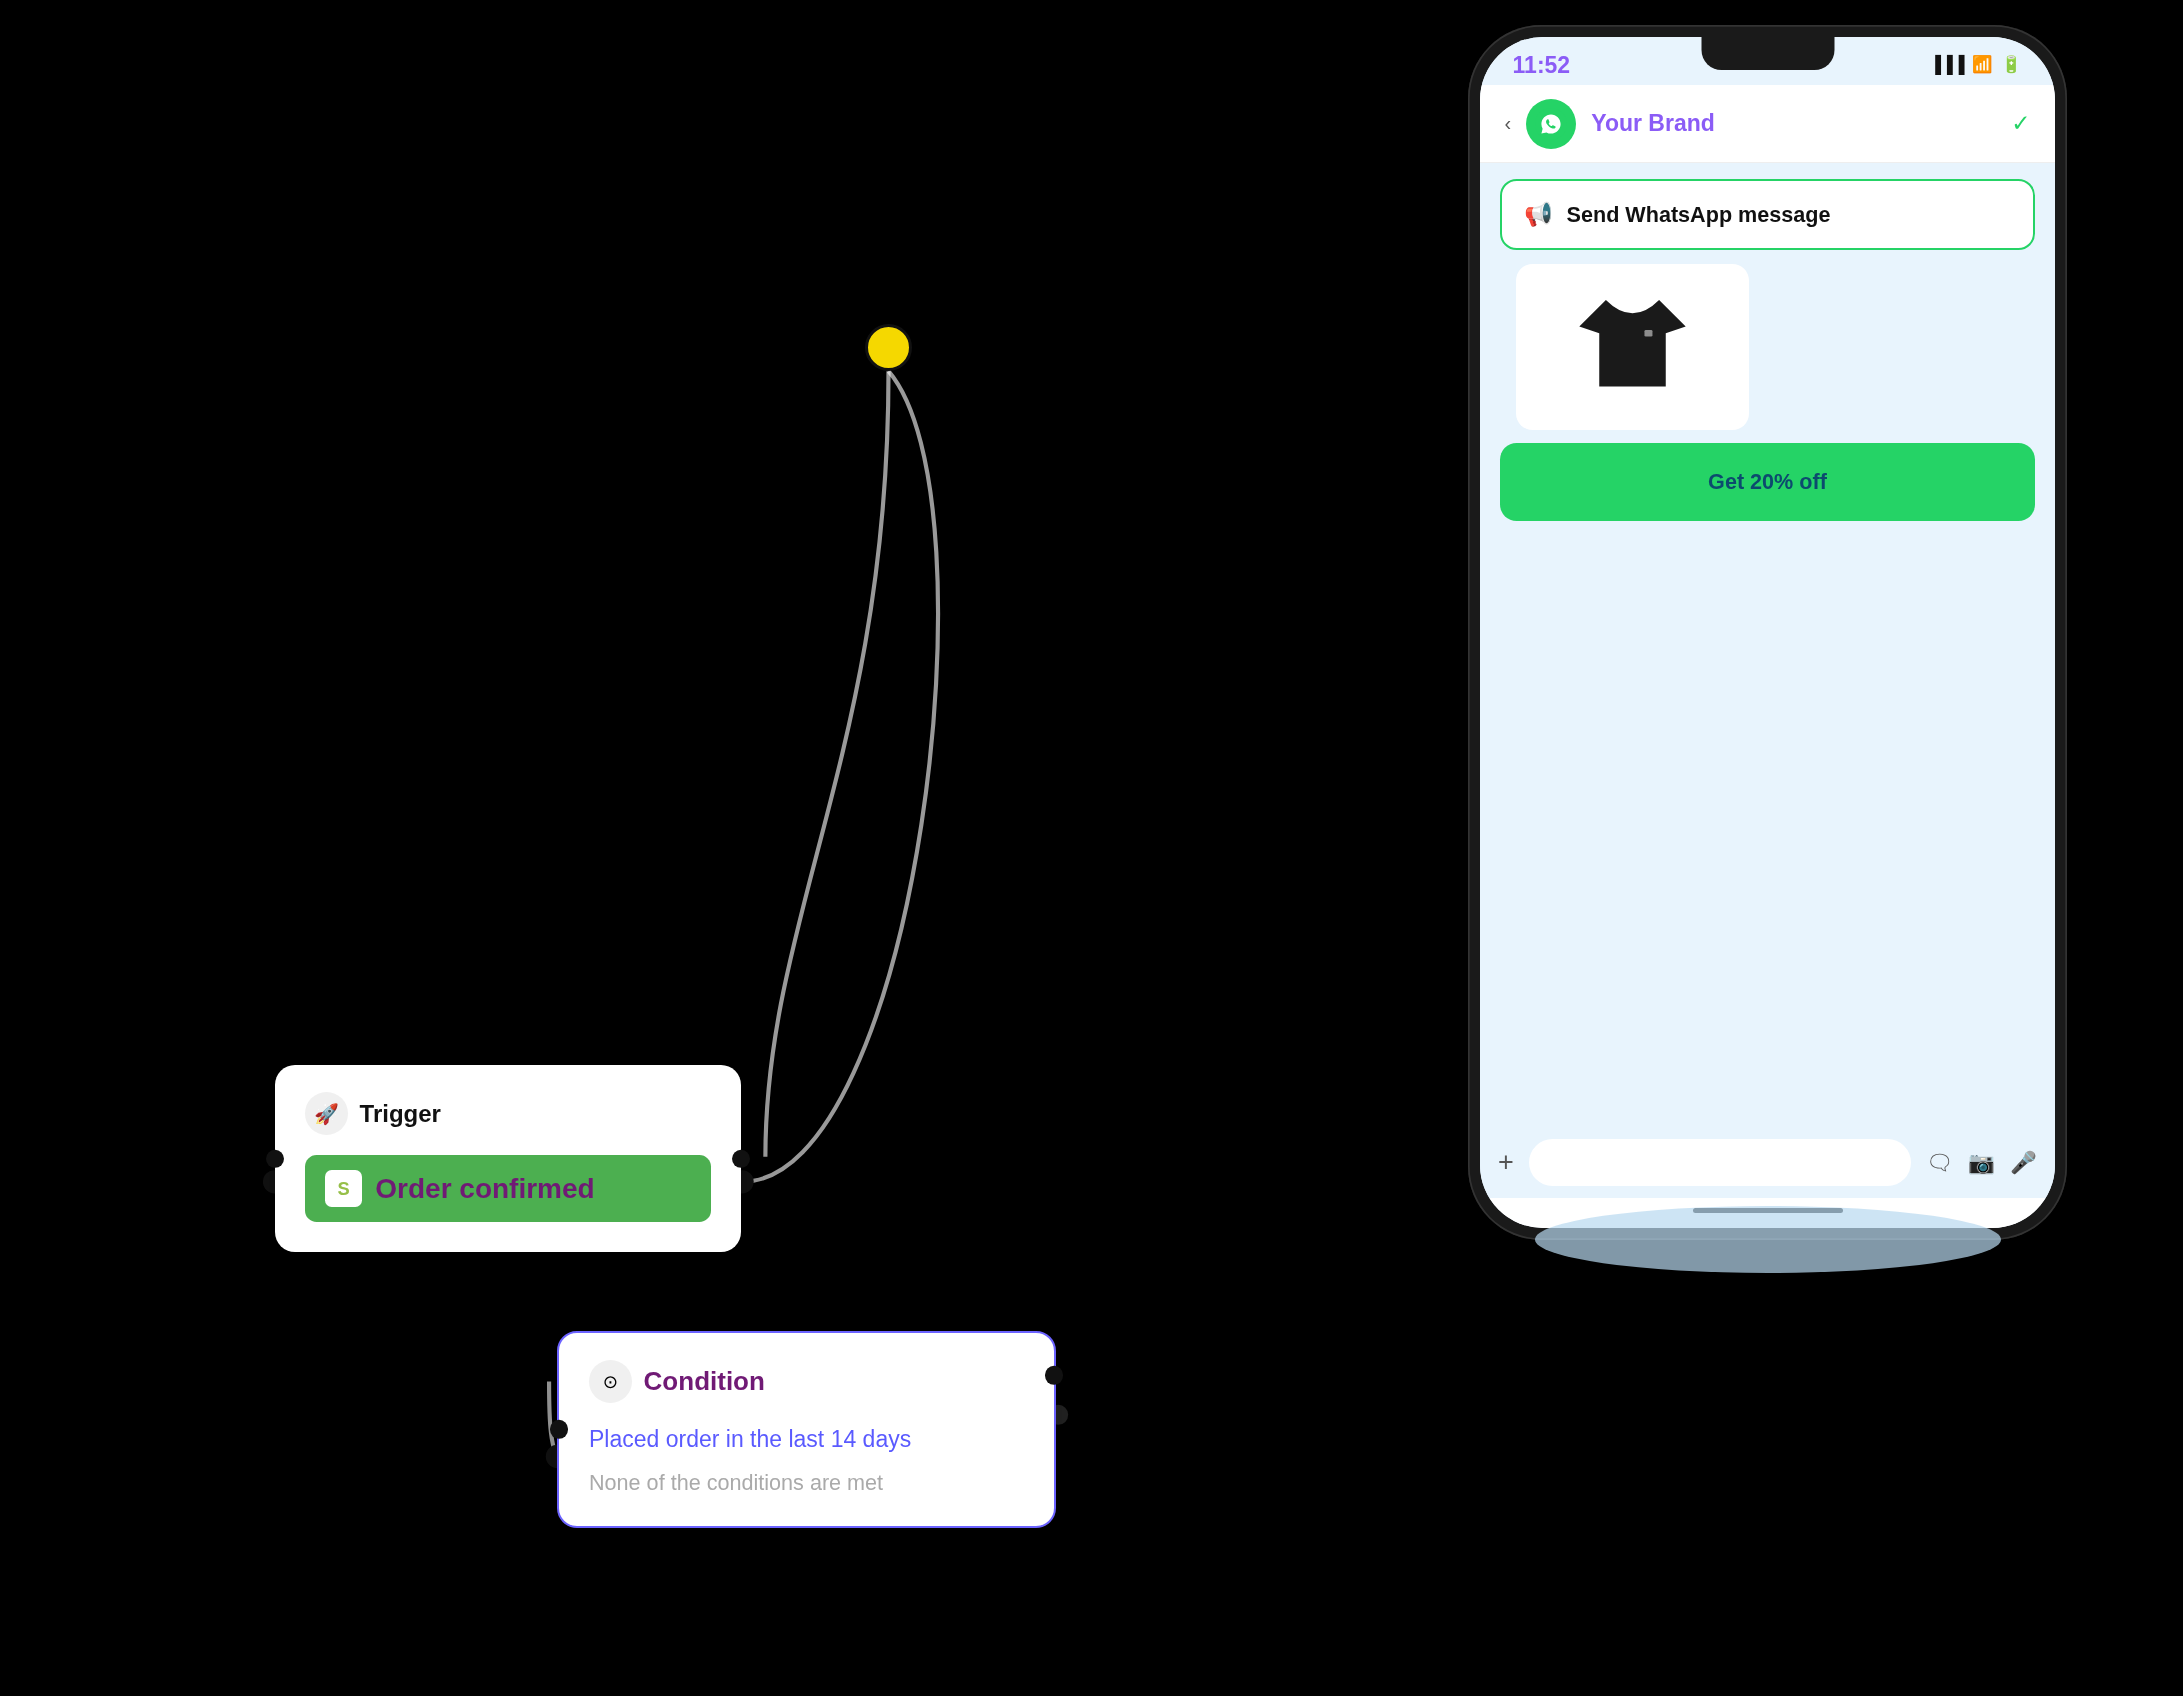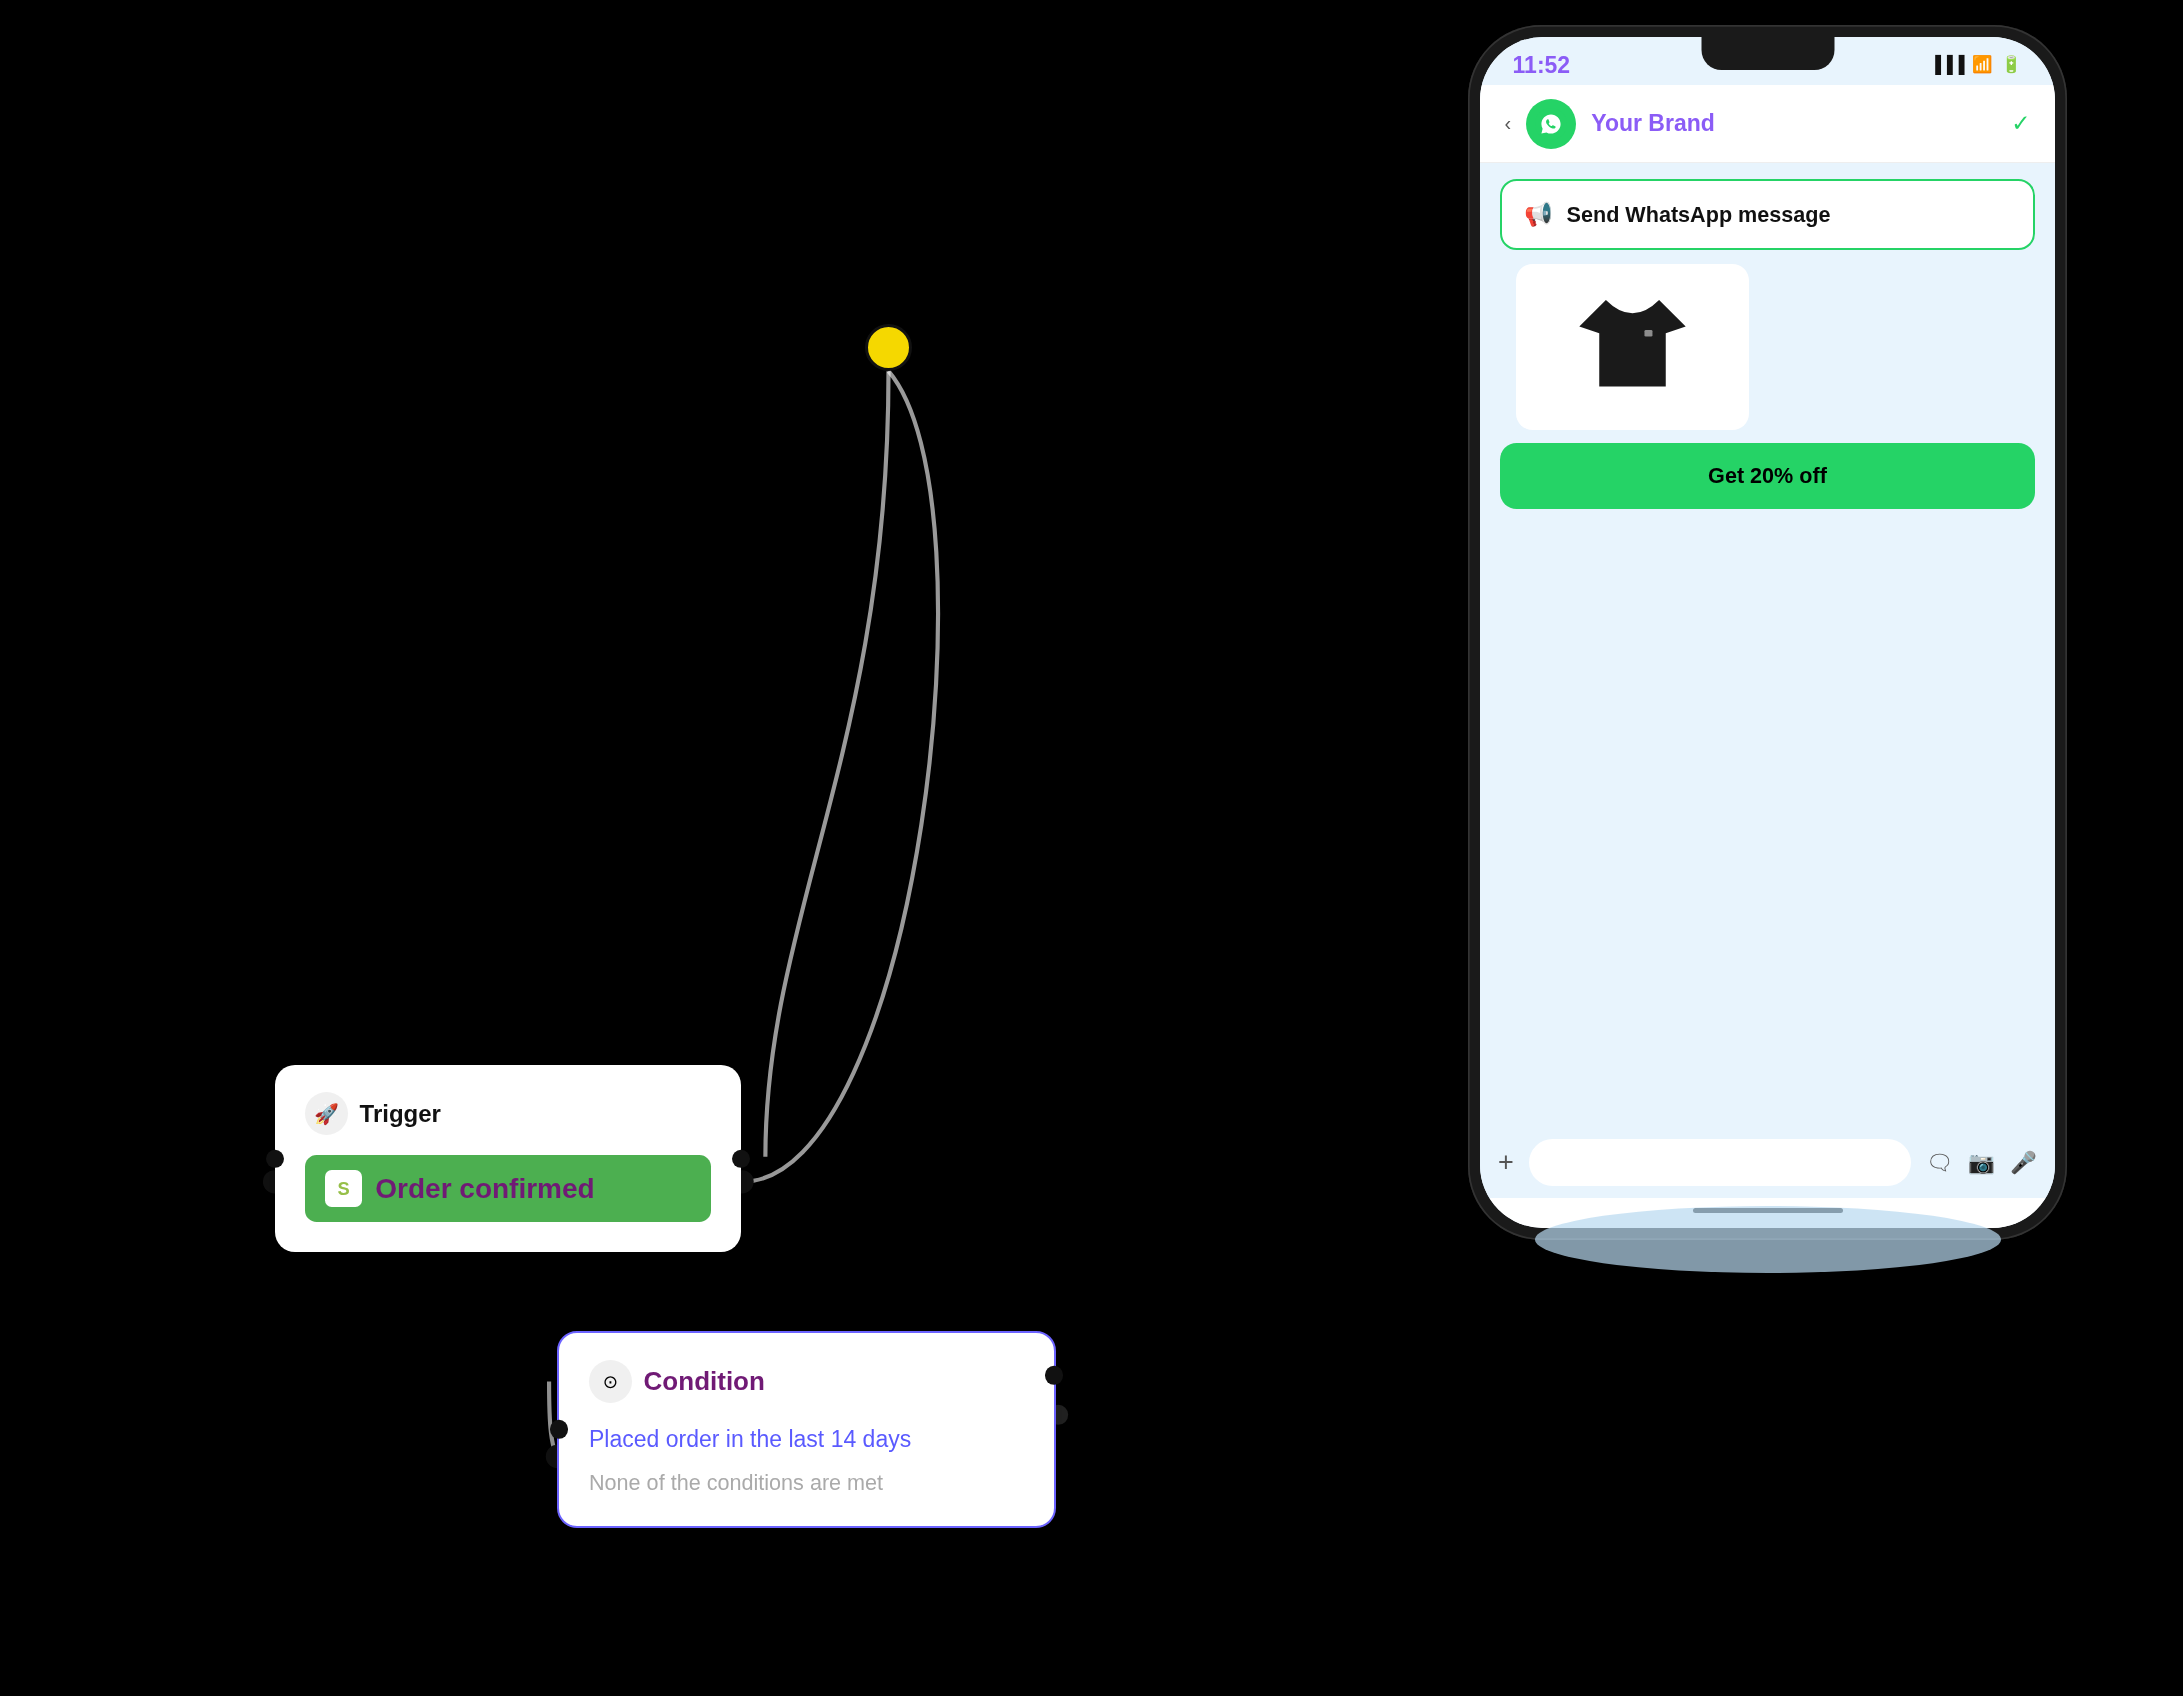--- a/index.html
+++ b/index.html
@@ -281,25 +281,25 @@
       color: #222;
       max-width: 82%;
       align-self: flex-start;
       margin-left: 16.6px;
       flex-shrink: 0;
     }
     
     .cta-btn {
       background: #25D366;
       border-radius: 16.6px;
-      padding: 20px;
+      padding: 26px;
       text-align: center;
       font-size: 21.6px;
       font-weight: 700;
-      color: #000000;
+      color: #0c4a6e;
       flex-shrink: 0;
       position: relative;
     }
     
     .chat-input-bar {
       background: #e8f4fd;
       padding: 11.6px 18.3px;
       display: flex;
       align-items: center;
       gap: 15px;

